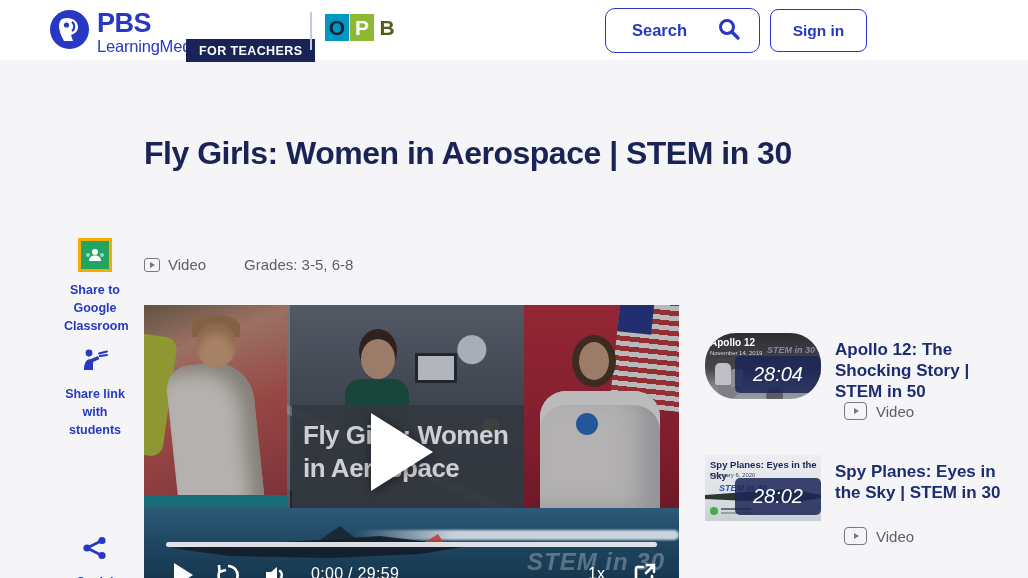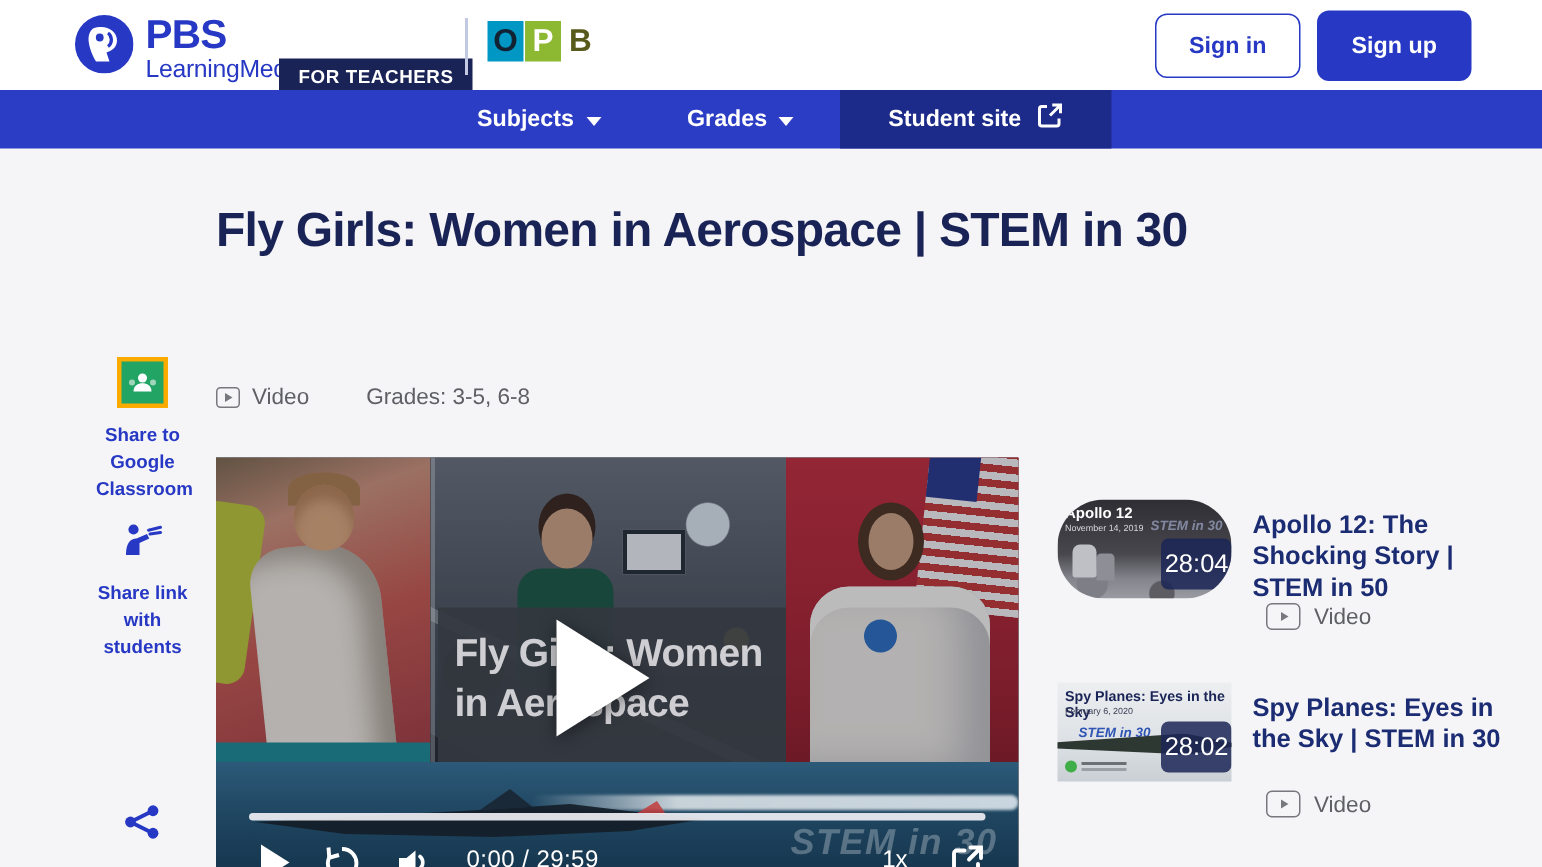--- a/index.html
+++ b/index.html
@@ -165,21 +165,21 @@
   .t-apollo .stem-mini { right:6px; top:12px; color:rgba(190,200,240,.55); font-size:9px; }
   .t-spy .stem-mini { left:14px; top:28px; color:#2f55b4; font-size:9px; }
   .spy-jet { position:absolute; left:-6px; top:34px; width:130px; height:14px; background:#2e3833;
     clip-path:polygon(0 45%, 70% 0, 100% 55%, 72% 100%, 0 70%); }
   .spy-logo-dot { position:absolute; left:5px; bottom:6px; width:8px; height:8px; border-radius:50%; background:#3fae49; }
   .spy-logo-lines { position:absolute; left:16px; bottom:7px; width:30px; height:6px;
     background:linear-gradient(180deg,#6a7076 0 2px, transparent 2px 4px, #9aa0a6 4px 6px); }
   .apollo-astro { position:absolute; left:10px; top:30px; width:16px; height:22px; background:#bfbfc6;
     border-radius:5px 5px 2px 2px; box-shadow:14px 4px 0 -2px #8e8e96; }
   .duration { position:absolute; right:0; bottom:6px; background:rgba(27,38,86,.85); color:#fff;
-    font-size:17px; padding:7px 2px; border-radius:5px; }
+    font-size:20px; padding:7px 18px; border-radius:5px;font-style:italic; }
   .rel-title { position:absolute; left:130px; top:6px; width:182px; margin:0; color:#1b2c73;
     font-size:17px; font-weight:bold; line-height:21px; cursor:pointer; }
   .rel-badge { position:absolute; left:130px; top:69px; display:flex; align-items:center; color:#5f6066; font-size:15px; }
   .rel-badge .vid-icon { width:23px; height:18px; border-radius:4px; }
   .rel-badge span { margin-left:9px; }
   .r2 .rel-badge { top:72px; }
 </style>
 </head>
 <body>
 
@@ -200,43 +200,32 @@
         <span class="brand-lm">LearningMedia</span>
       </span>
     </div>
     <div class="for-teachers">FOR TEACHERS</div>
     <div class="hdr-divider"></div>
     <div class="opb">
       <span class="opb-o">O</span>
       <span class="opb-p">P</span>
       <span class="opb-b">B</span>
     </div>
+    <div class="search-btn">
+      <span class="lbl">Search</span>
+      <span>
+        <svg width="24" height="24" viewBox="0 0 24 24">
+          <circle cx="10" cy="10" r="6.5" fill="none" stroke="#2638c4" stroke-width="3"></circle>
+          <line x1="15" y1="15" x2="21" y2="21" stroke="#2638c4" stroke-width="3.4" stroke-linecap="round"></line>
+        </svg>
+      </span>
+    </div>
     <button class="signin-btn">Sign in</button>
-    <button class="signup-btn">Sign up</button>
   </header>
 
-  <nav class="nav">
-    <div class="nav-item nav-subjects">
-      <span>Subjects</span>
-      <span class="caret"></span>
-    </div>
-    <div class="nav-item nav-grades">
-      <span>Grades</span>
-      <span class="caret"></span>
-    </div>
-    <div class="nav-student">
-      <span>Student site</span>
-      <span>
-        <svg width="18" height="18" viewBox="0 0 18 18">
-          <path d="M7 3 H3.5 A1.5 1.5 0 0 0 2 4.5 V14.5 A1.5 1.5 0 0 0 3.5 16 H13.5 A1.5 1.5 0 0 0 15 14.5 V11" fill="none" stroke="#fff" stroke-width="2"></path>
-          <path d="M9 9 L16 2 M10.5 2 H16 V7.5" fill="none" stroke="#fff" stroke-width="2"></path>
-        </svg>
-      </span>
-    </div>
-  </nav>
 
   <h1 class="page-title">Fly Girls: Women in Aerospace | STEM in 30</h1>
 
   <div class="meta">
     <span class="vid-icon">
         <i></i>
       </span>
     <span class="vid-label">Video</span>
     <span class="grades">Grades: 3-5, 6-8</span>
   </div>

